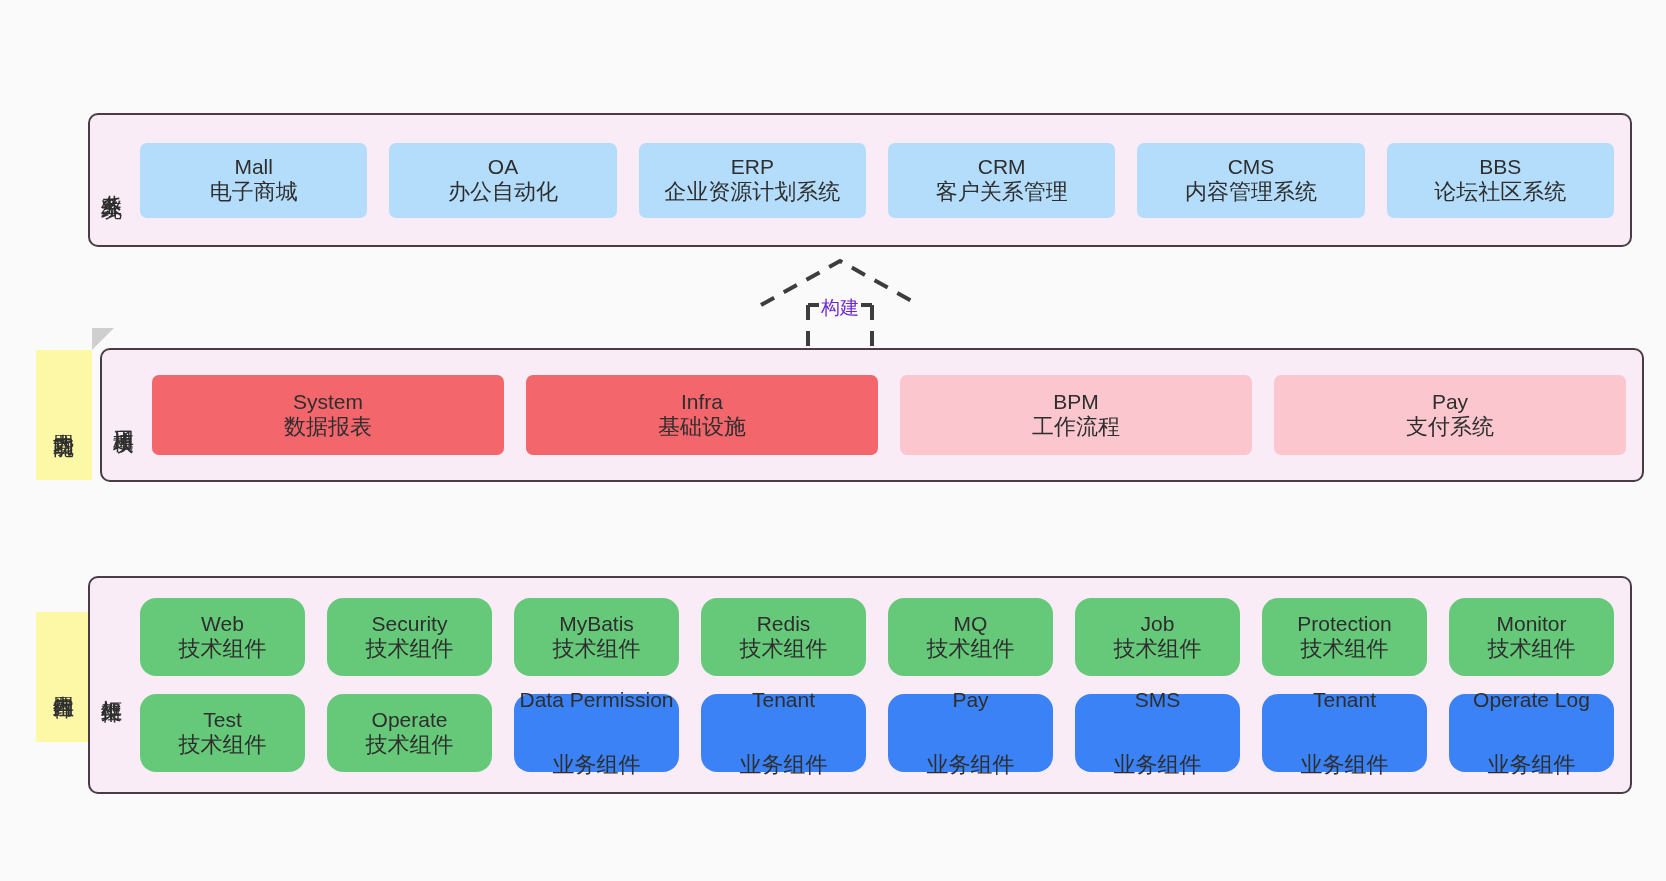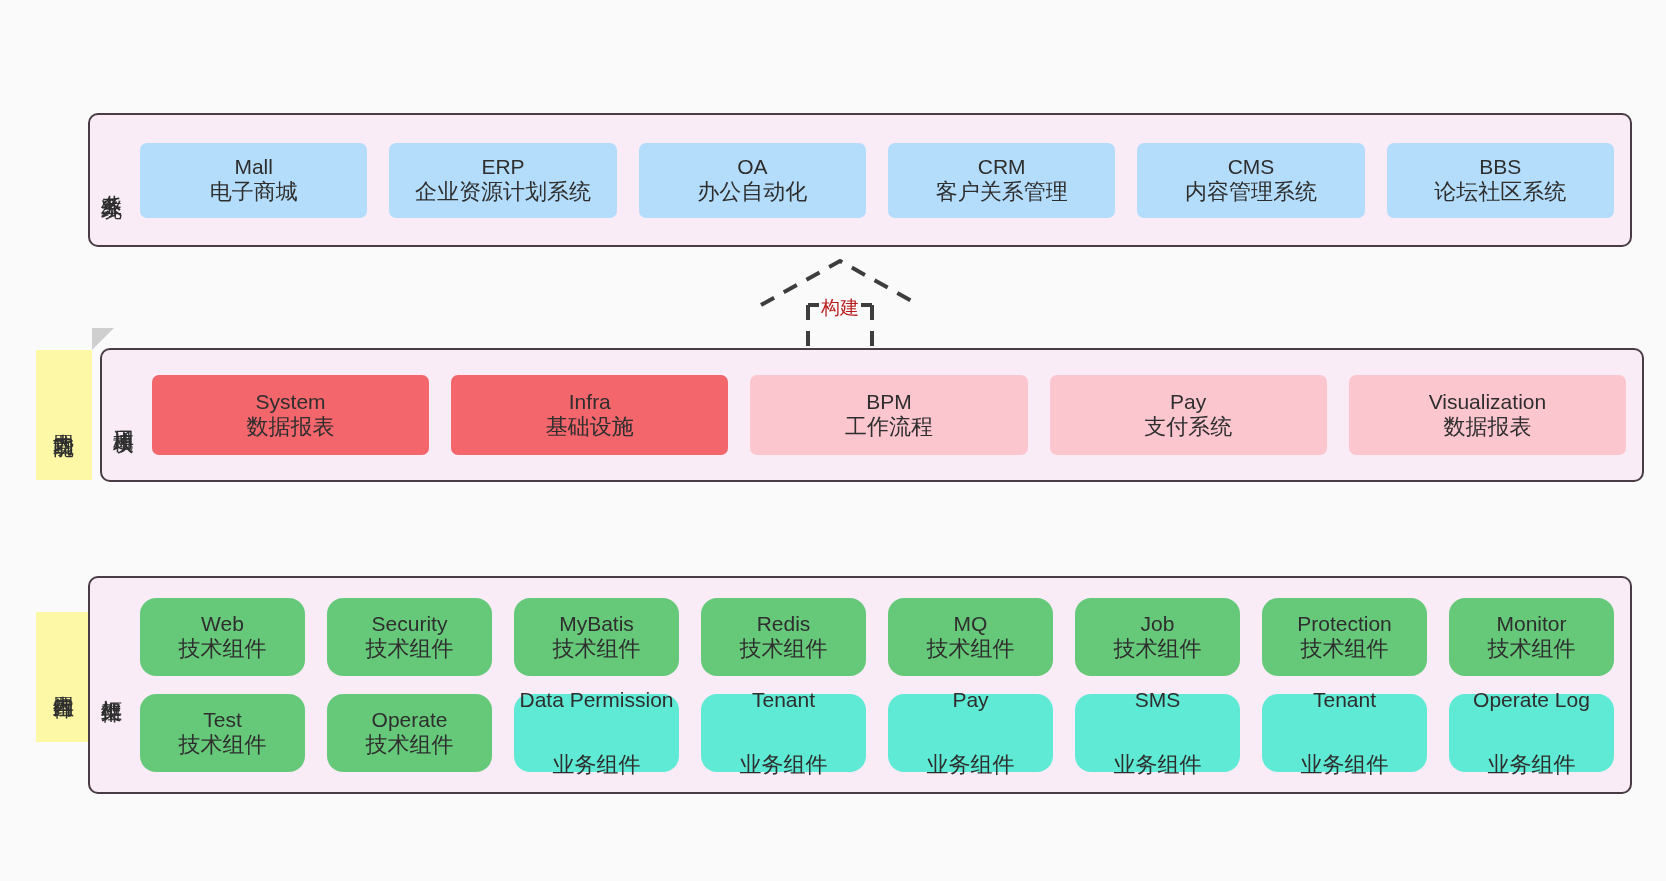--- a/index.html
+++ b/index.html
@@ -63,21 +63,21 @@
     padding:6px 4px;
     line-height:1.22;
   }
   .card .en{font-size:21px;color:#2e2e2e;text-align:center;}
   .card .cn{font-size:22px;color:#2e2e2e;}
 
   .c-blue{background:#b4ddfb;}
   .c-red{background:#f2666c;}
   .c-pink{background:#fbc6ce;}
   .c-green{background:#66c97a;}
-  .c-lgreen{background:#5eead4;gap:40px;}
+  .c-lgreen{background:#3b82f6;gap:40px;}
 
   
   #panel-business{left:88px;top:113px;width:1544px;height:134px;}
   #panel-business .card{height:75px;}
 
   #panel-common{left:100px;top:348px;width:1544px;height:134px;}
   #panel-common .card{height:80px;}
 
   #panel-framework{left:88px;top:576px;width:1544px;height:218px;}
   #panel-framework .card{height:78px;border-radius:16px;}
@@ -118,46 +118,46 @@
   .arrow{position:absolute;width:170px;height:92px;}
   #arrow-build{left:755px;top:255px;}
   #arrow-implement{left:770px;top:487px;}
   .arrow svg{display:block;overflow:visible;}
   .arrow-label{
     position:absolute;
     left:50%;
     transform:translateX(-50%);
     bottom:26px;
     font-size:19px;
-    color:#b91c1c;
+    color:#6d28d9;
     background:#fafafa;
     padding:0 2px;
     white-space:nowrap;
   }
 </style>
 </head>
 <body>
 
 <div class="canvas">
 
   <div class="panel" id="panel-business">
     <div class="panel-title">业务系统</div>
     <div class="panel-body">
       <div class="card-row">
         <div class="card c-blue">
           <span class="en">Mall</span>
           <span class="cn">电子商城</span>
         </div>
         <div class="card c-blue">
+          <span class="en">OA</span>
+          <span class="cn">办公自动化</span>
+        </div>
+        <div class="card c-blue">
           <span class="en">ERP</span>
           <span class="cn">企业资源计划系统</span>
-        </div>
-        <div class="card c-blue">
-          <span class="en">OA</span>
-          <span class="cn">办公自动化</span>
         </div>
         <div class="card c-blue">
           <span class="en">CRM</span>
           <span class="cn">客户关系管理</span>
         </div>
         <div class="card c-blue">
           <span class="en">CMS</span>
           <span class="cn">内容管理系统</span>
         </div>
         <div class="card c-blue">
@@ -192,24 +192,20 @@
           <span class="cn">基础设施</span>
         </div>
         <div class="card c-pink">
           <span class="en">BPM</span>
           <span class="cn">工作流程</span>
         </div>
         <div class="card c-pink">
           <span class="en">Pay</span>
           <span class="cn">支付系统</span>
         </div>
-        <div class="card c-pink">
-          <span class="en">Visualization</span>
-          <span class="cn">数据报表</span>
-        </div>
       </div>
     </div>
   </div>
 
 
   <div class="note" id="note-builtin-component">
     <span>内置组件</span>
   </div>
   <div class="panel" id="panel-framework">
     <div class="panel-title">框架组件</div>

